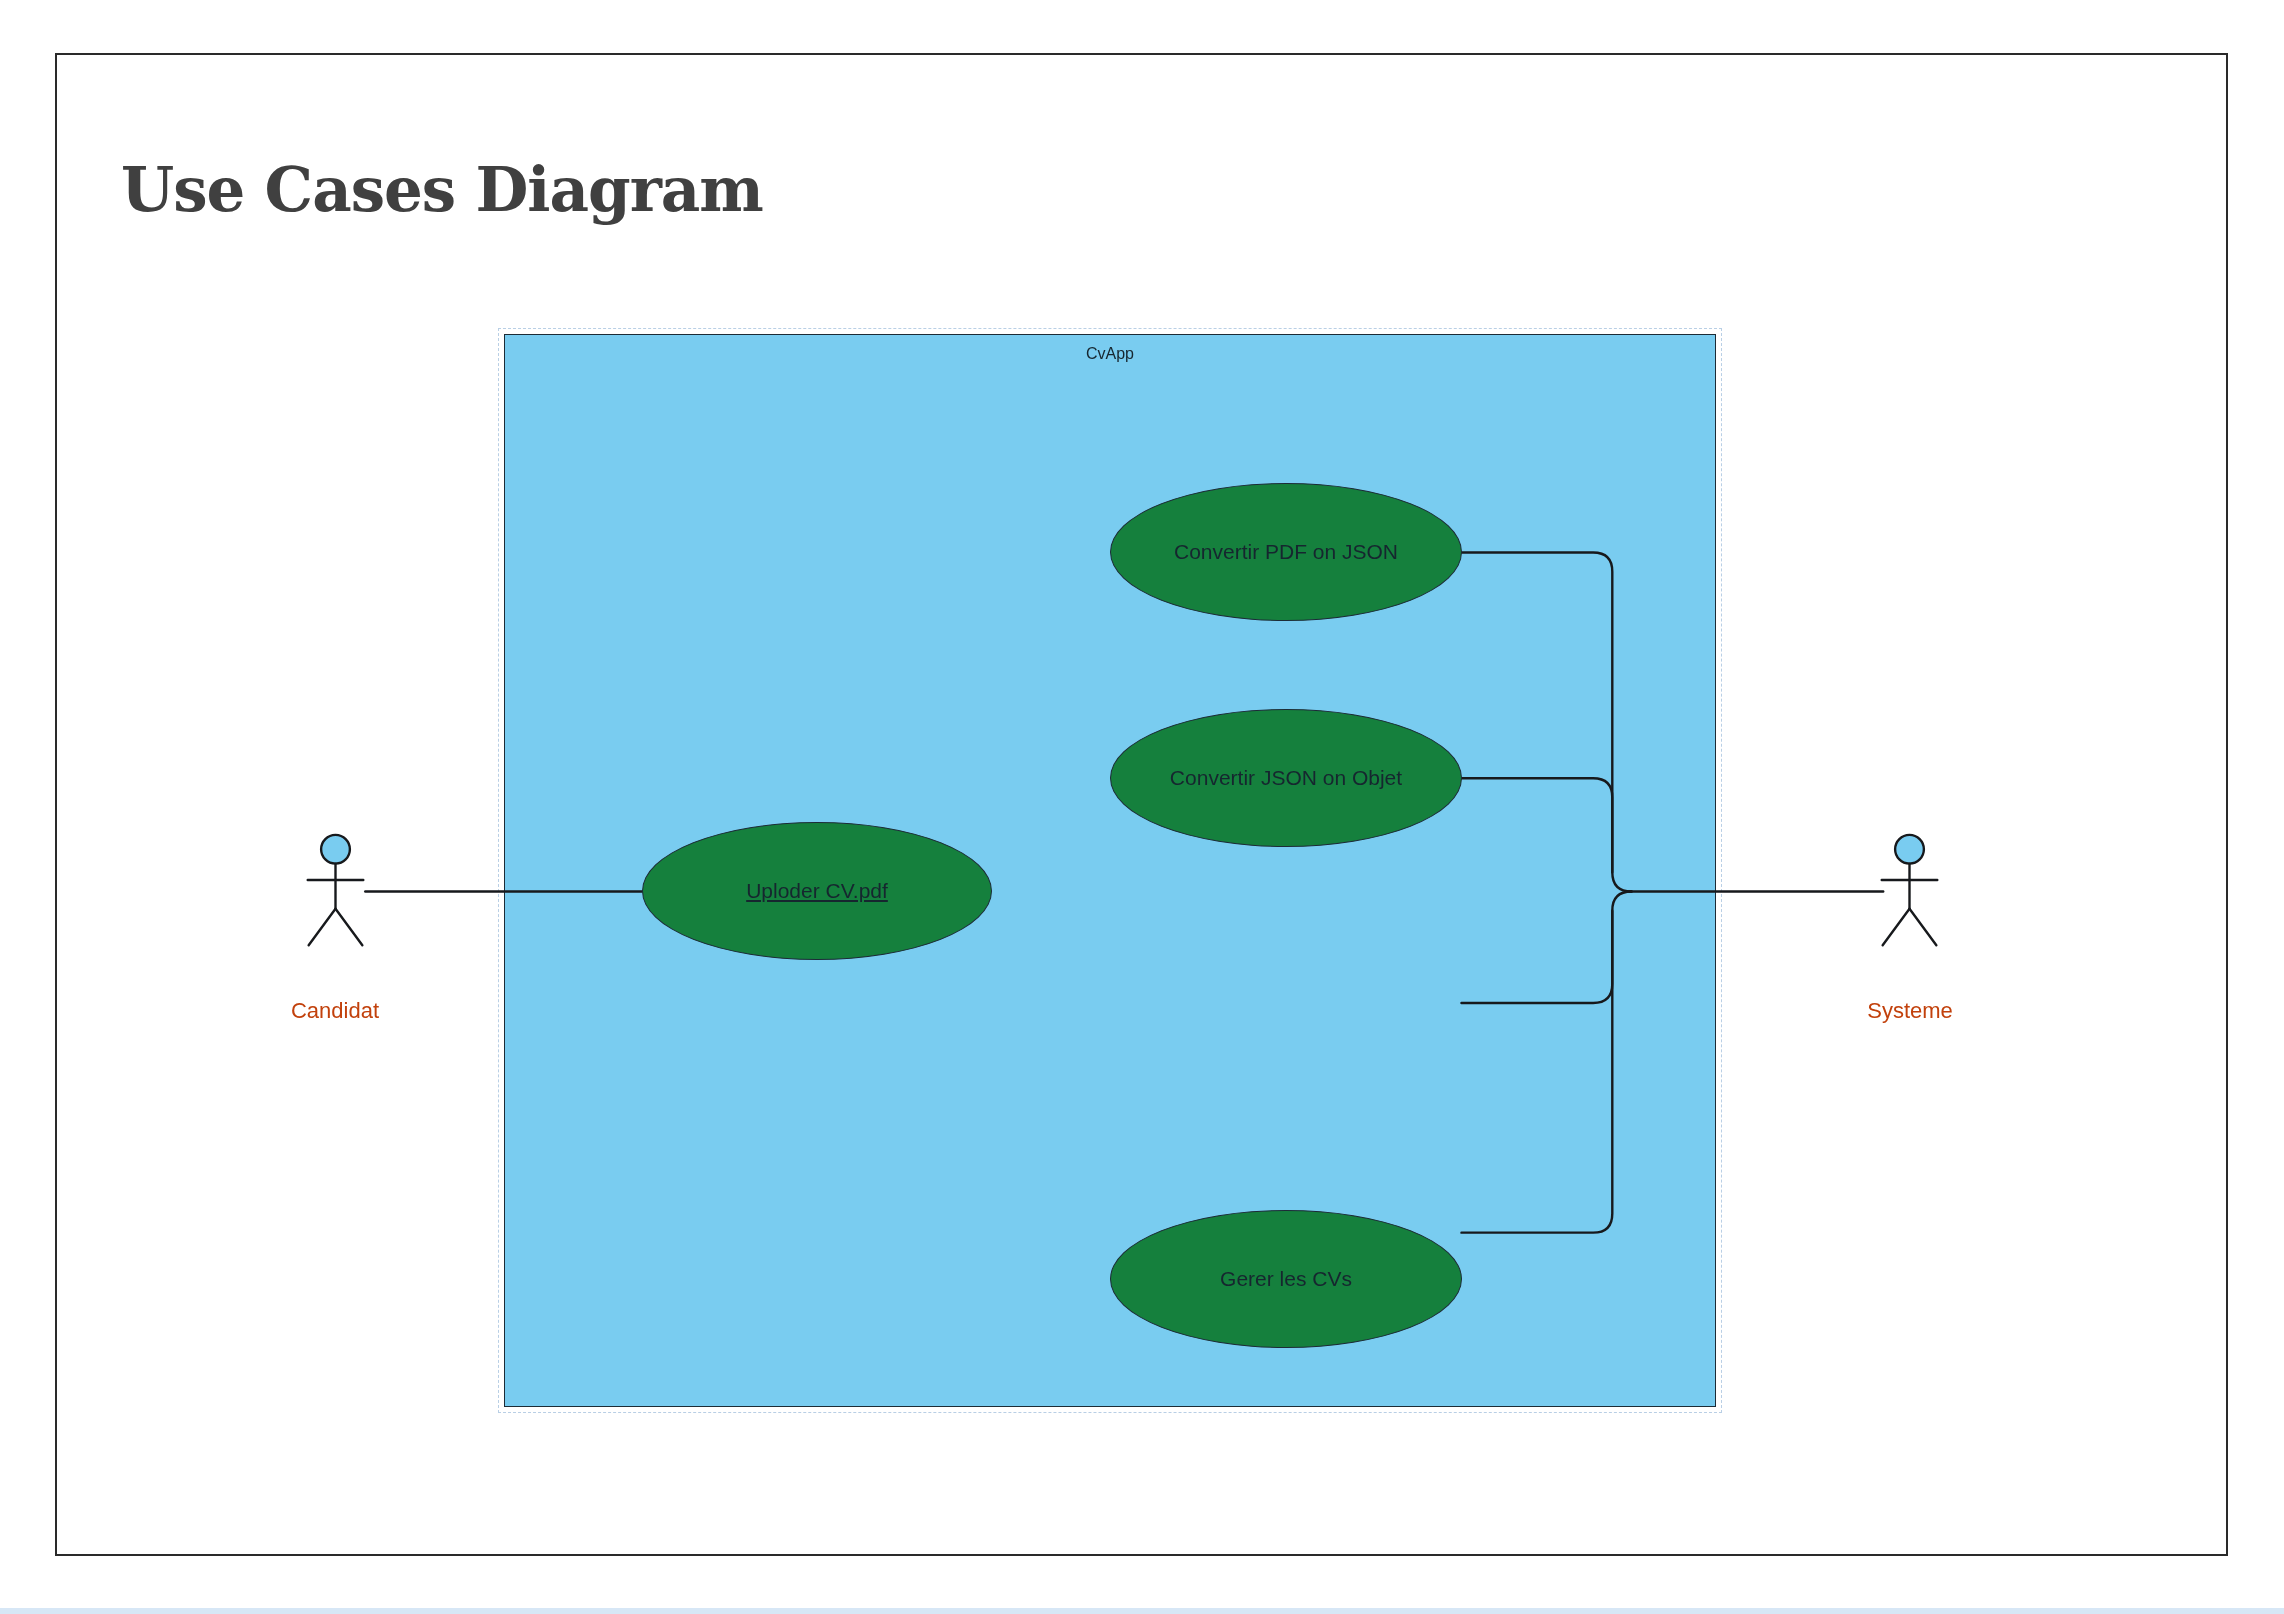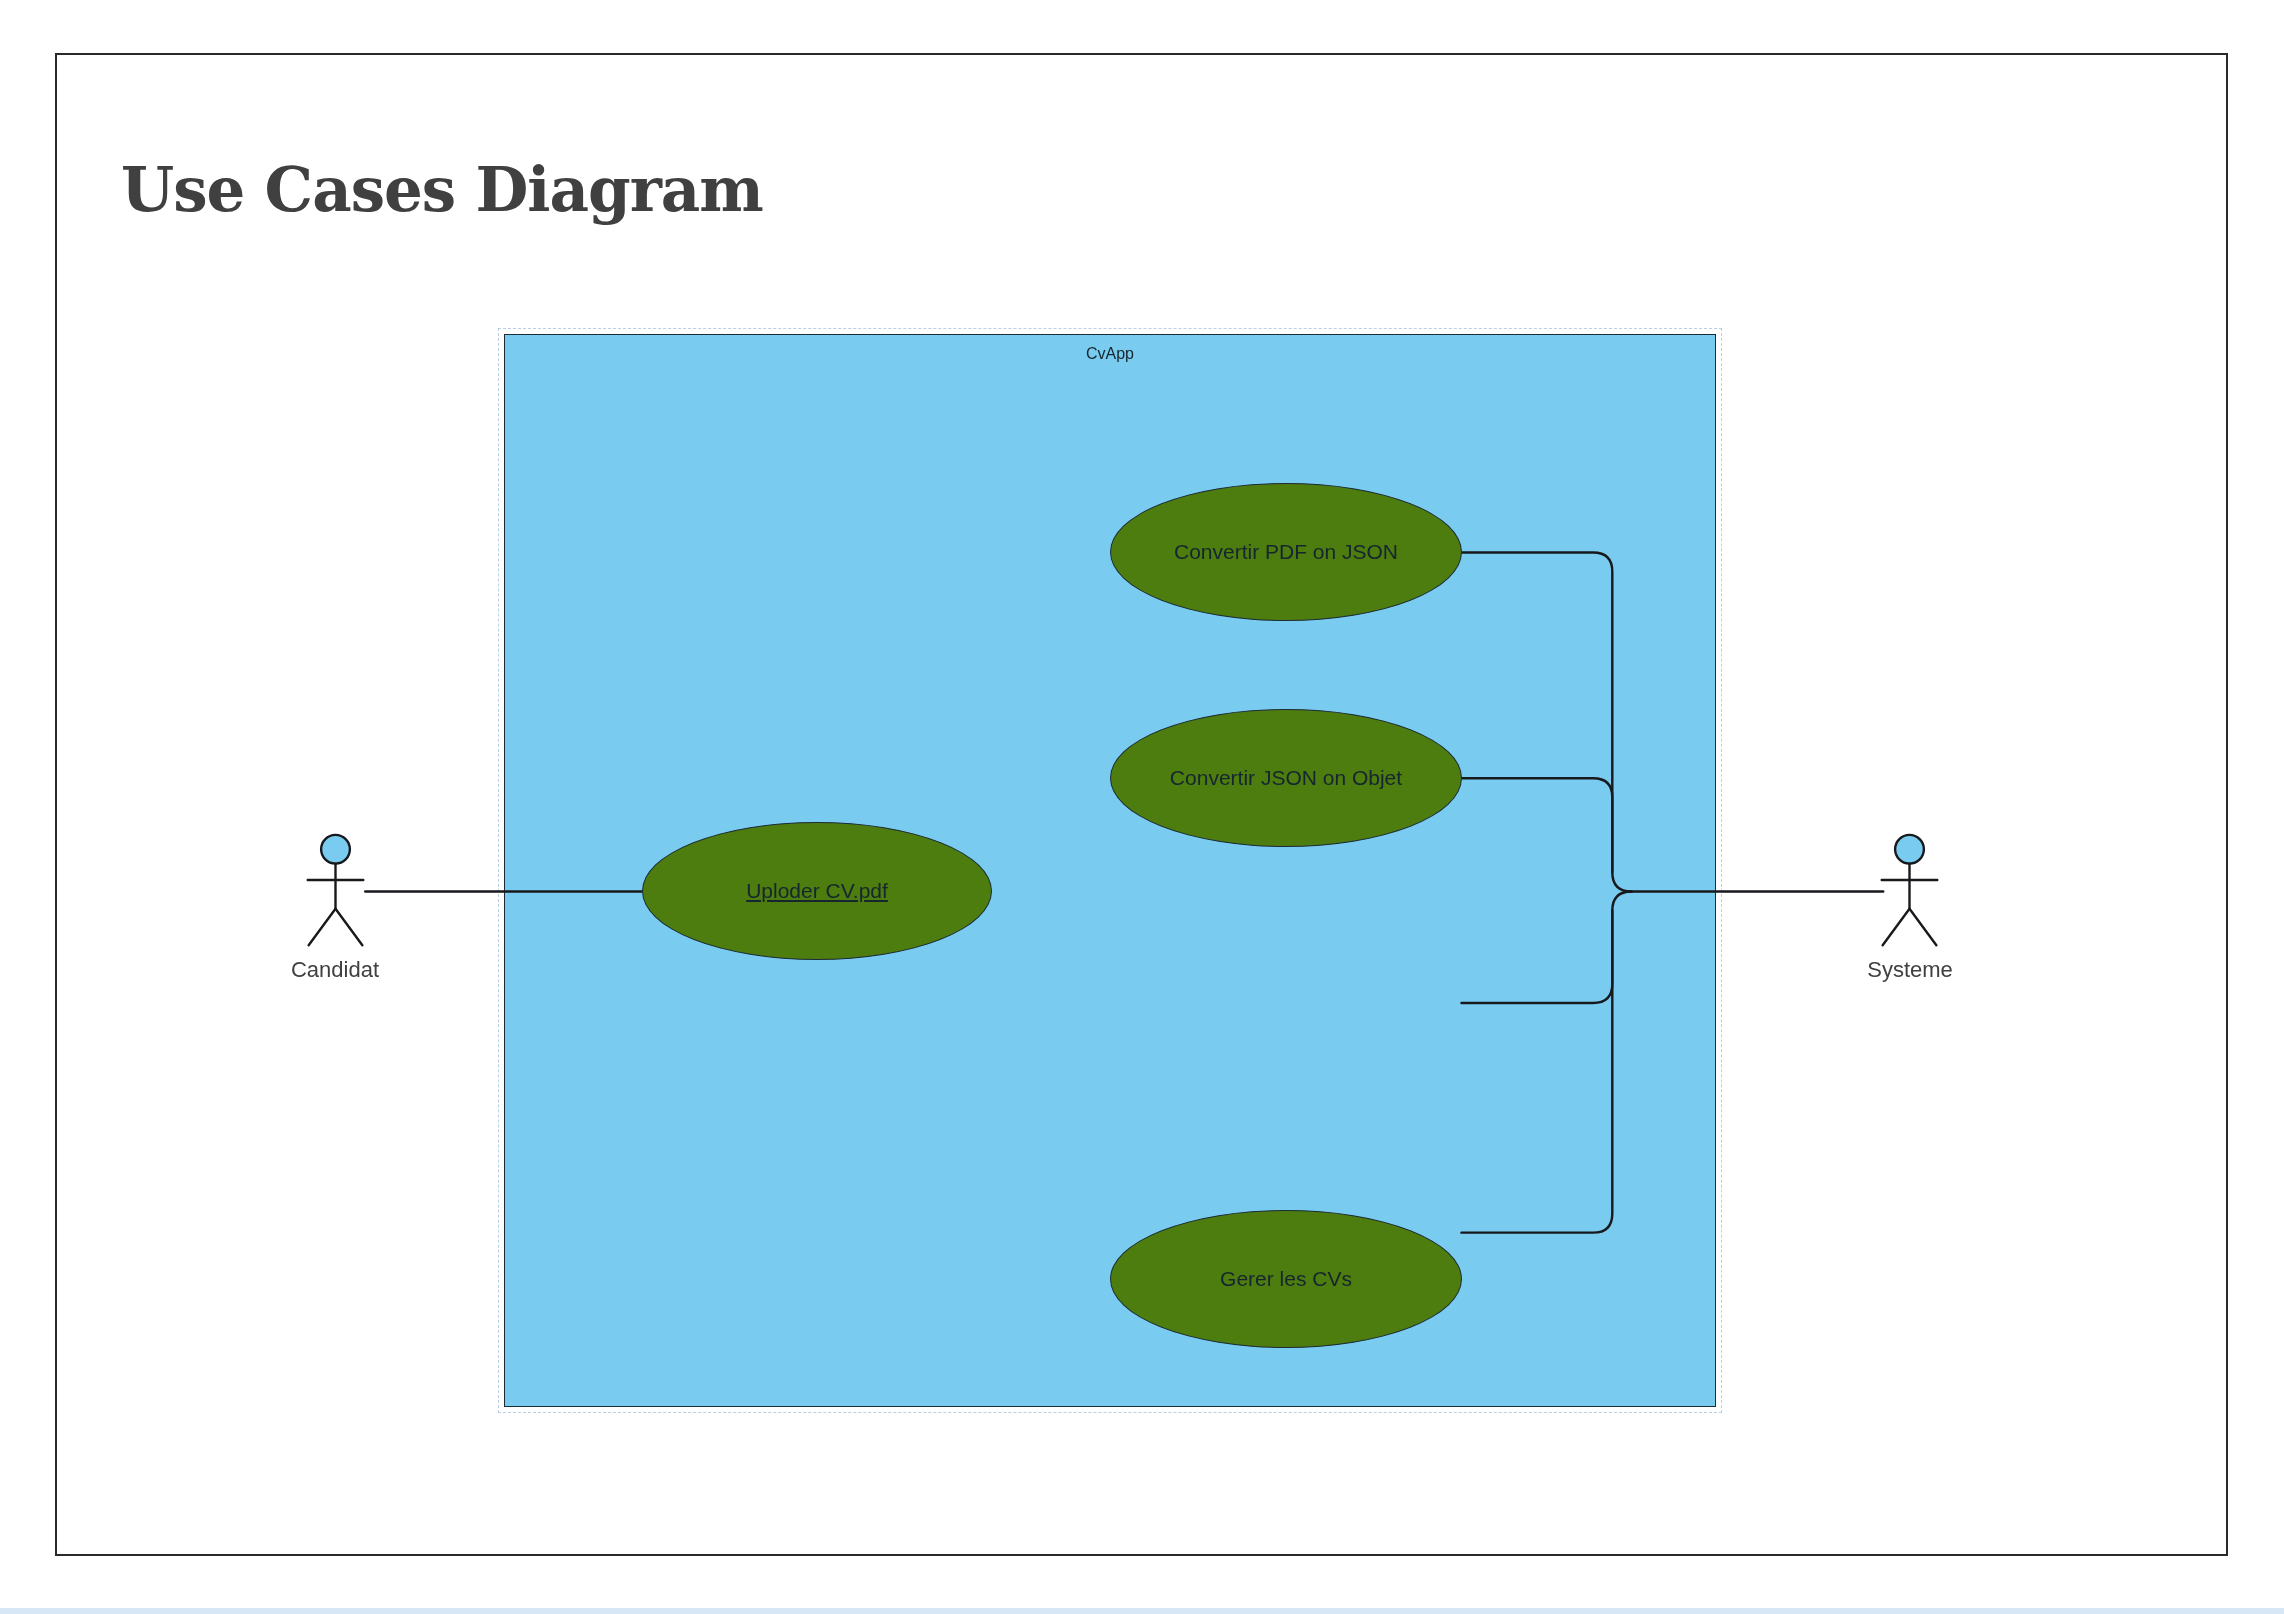--- a/index.html
+++ b/index.html
@@ -60,21 +60,21 @@
     position: absolute;
     left: 0;
     top: 9.6px;
     width: 100%;
     text-align: center;
     font-size: 16px;
     color: #16262f;
   }
   .usecase {
     position: absolute;
-    background: #4d7c0f;
+    background: #15803d;
     border: 1.9px solid #1C2B36;
     border-radius: 50%;
     box-sizing: border-box;
     display: flex;
     align-items: center;
     justify-content: center;
     text-align: center;
     font-size: 21px;
     color: #16262f;
     padding: 0 13.4px;
@@ -94,25 +94,25 @@
   }
   .actor {
     position: absolute;
     width: 77px;
     height: 117px;
   }
   .actor-candidat { left: 297px;  top: 832px; }
   .actor-systeme  { left: 1871px; top: 832px; }
   .actor-label {
     position: absolute;
-    top: 957px;
+    top: 998px;
     width: 192px;
     text-align: center;
     font-size: 22px;
-    color: #404040;
+    color: #c2410c;
   }
   .actor-label-candidat { left: 239px; }
   .actor-label-systeme  { left: 1814px; }
   .bottom-strip {
     position: absolute;
     left: 0;
     top: 1608px;
     width: 2285px;
     height: 6.7px;
     background: #d7e7f6;

